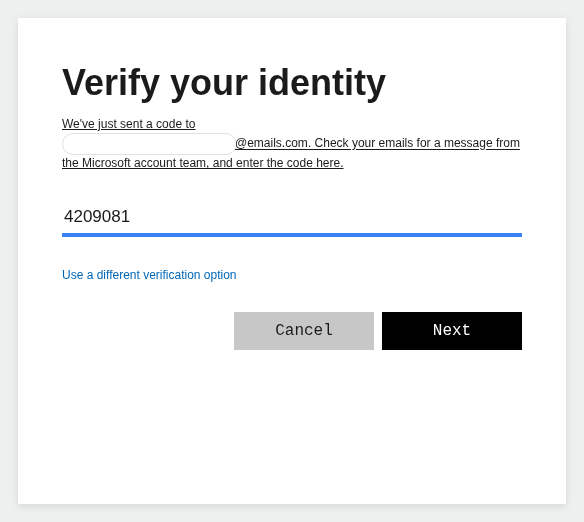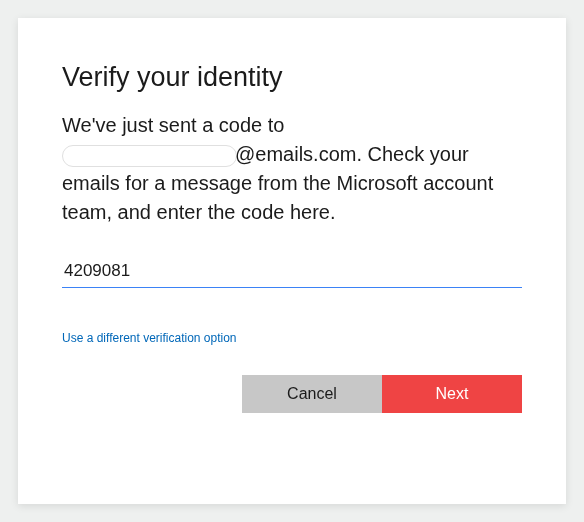--- a/index.html
+++ b/index.html
@@ -41,80 +41,82 @@
     .ms-logo div:nth-child(1) { background: #f25022; }
     .ms-logo div:nth-child(2) { background: #7fba00; }
     .ms-logo div:nth-child(3) { background: #00a4ef; }
     .ms-logo div:nth-child(4) { background: #ffb900; }
     .logo-text {
       color: #737373;
       font-size: 17px;
       font-weight: 500;
     }
     .heading {
-      font-size: 27px;
-      font-weight: 400;
+      font-size: 36px;
+      font-weight: 700;
       color: #1b1b1b;
-      margin-bottom: 18px;
+      margin-bottom: 12px;
     }
     .description {
-      font-size: 20px;
+      font-size: 12px;
       color: #1b1b1b;
       line-height: 1.45;
       margin-bottom: 28px;
       position: relative;
+      text-decoration: underline;
     }
     .mask {
       display: inline-block;
       width: 175px;
       height: 22px;
       background: #ffffff;
       border: 1px solid #e0e0e0;
       border-radius: 12px;
       vertical-align: middle;
       margin-right: -2px;
     }
     .code-input {
       width: 100%;
       border: none;
-      border-bottom: 1px solid #3b82f6;
+      border-bottom: 4px solid #3b82f6;
       font-size: 17px;
       padding: 6px 2px;
       outline: none;
       font-family: inherit;
       color: #1b1b1b;
-      margin-bottom: 40px;
+      margin-bottom: 28px;
     }
     .alt-link {
       color: #0067b8;
       font-size: 12px;
       text-decoration: none;
       display: inline-block;
       margin-bottom: 30px;
     }
     .button-row {
       display: flex;
       justify-content: flex-end;
-      gap: 0;
+      gap: 8px;
+      font-family: Liberation Mono, monospace;
     }
     .btn {
       min-width: 140px;
       height: 38px;
       border: none;
       font-size: 16px;
       font-family: inherit;
       cursor: pointer;
       padding: 0 20px;
     }
     .btn-secondary {
       background: #c7c7c7;
       color: #1b1b1b;
     }
     .btn-primary {
-      background: #ef4444;
+      background: #000000;
       color: #ffffff;
     }
   </style>
 </head>
 <body>
 
 <div class="card">
 
 
   <h1 class="heading">Verify your identity</h1>

